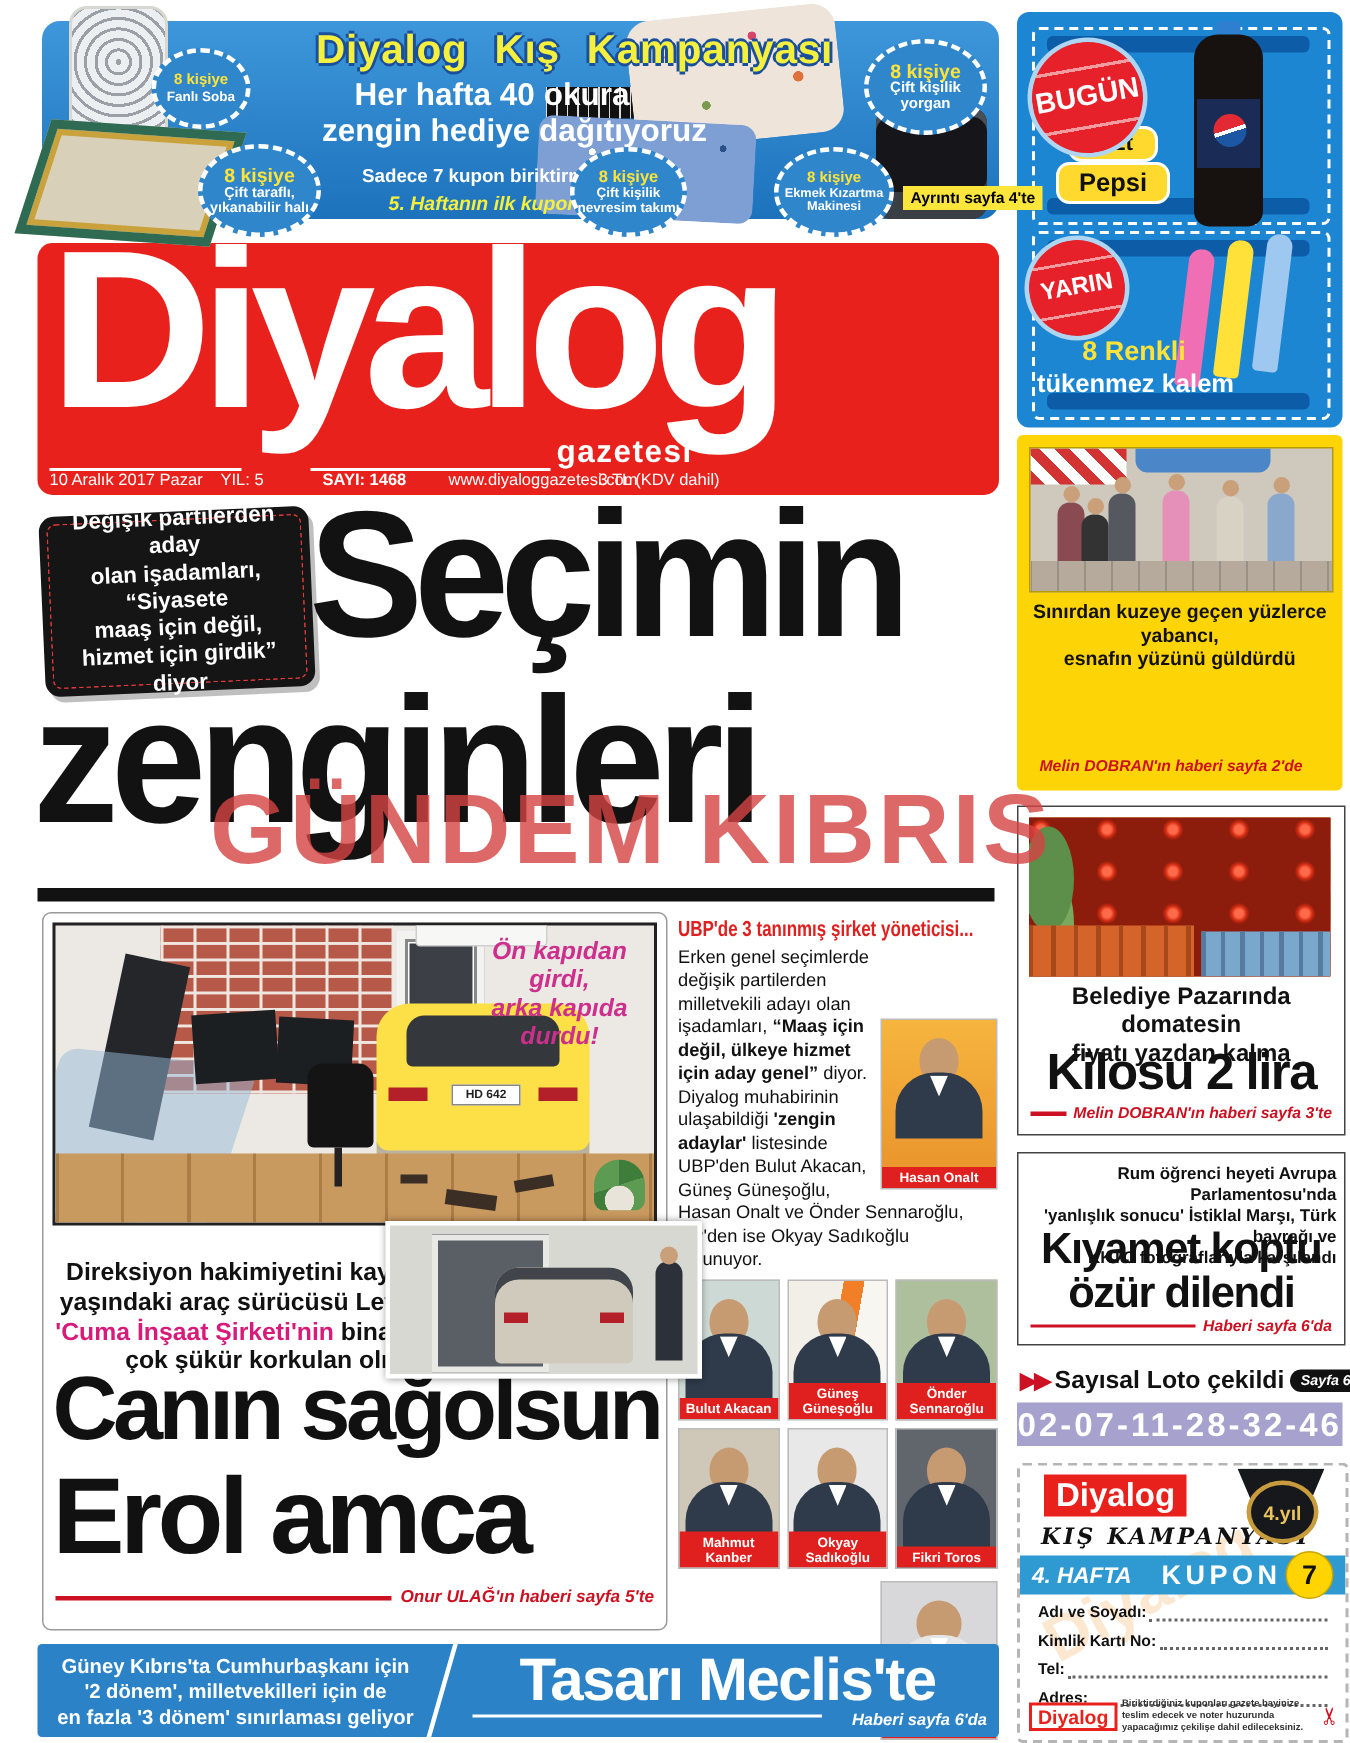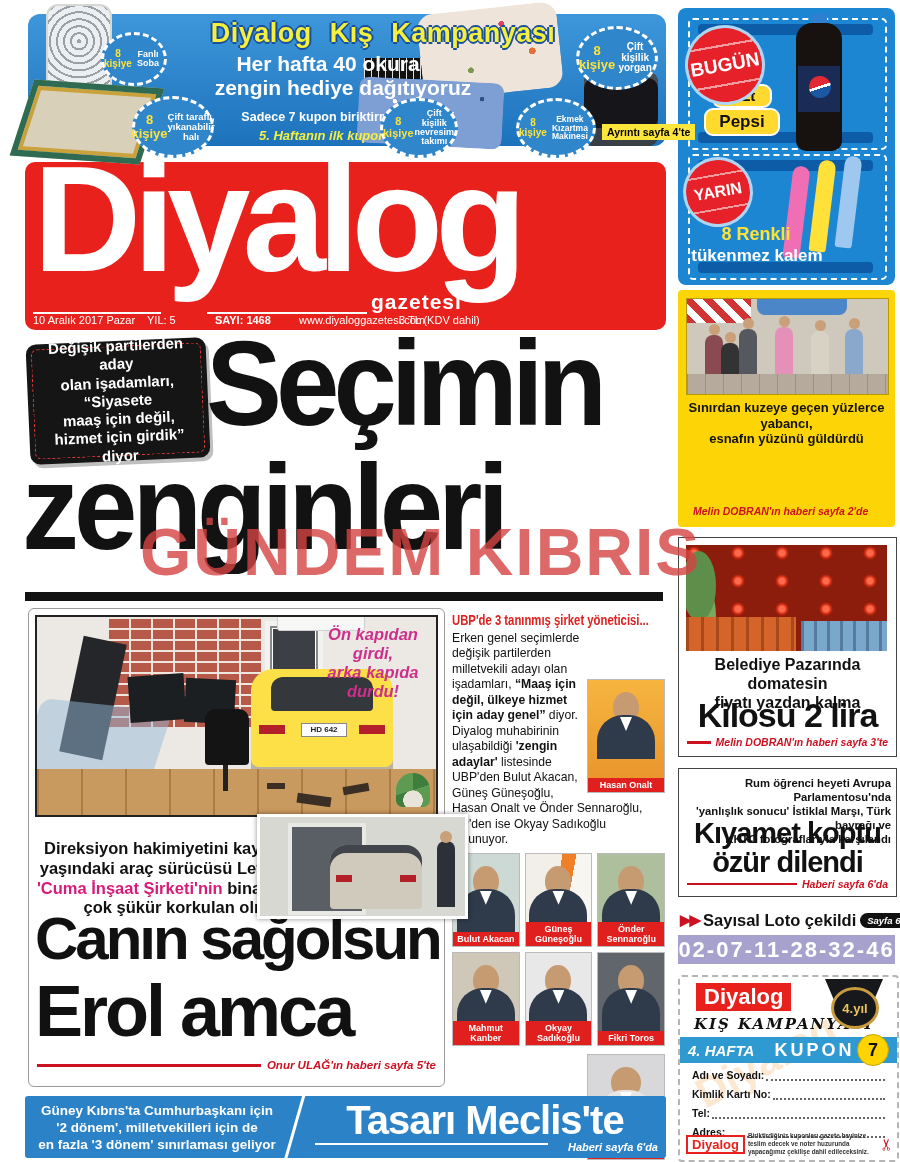--- a/index.html
+++ b/index.html
@@ -14,21 +14,21 @@
     text-shadow:-2px 0 #1a4f9c,2px 0 #1a4f9c,0 -2px #1a4f9c,0 2px #1a4f9c;}
   .tb-sub1{position:absolute;left:180px;top:38px;width:240px;text-align:center;
     font-size:21px;font-weight:bold;color:#fff;}
   .tb-sub2{position:absolute;left:150px;top:62px;width:330px;text-align:center;
     font-size:21px;font-weight:bold;color:#fff;}
   .tb-note1{position:absolute;left:190px;top:96px;width:260px;text-align:center;
     font-size:12.5px;color:#fff;font-weight:bold;}
   .tb-note2{position:absolute;left:190px;top:114px;width:260px;text-align:center;
     font-size:13px;color:#f5ef3d;font-weight:bold;font-style:italic;}
   .badge{position:absolute;border-radius:50%;background:#2f86cb;border:3px dashed #fff;
-    display:flex;flex-direction:row;align-items:center;justify-content:center;
+    display:flex;flex-direction:column;align-items:center;justify-content:center;
     text-align:center;color:#fff;line-height:1.05;z-index:3;}
   .badge .b-top{color:#fde23a;font-weight:bold;}
   .badge .b-label{font-weight:bold;}
   .bdg1{left:73px;top:18px;width:60px;height:48px;font-size:9px;}
   .bdg1 .b-top{font-size:10px;}
   .bdg2{left:104px;top:82px;width:76px;height:56px;font-size:9.5px;}
   .bdg2 .b-top{font-size:13px;}
   .bdg3{left:352px;top:84px;width:72px;height:54px;font-size:9px;}
   .bdg3 .b-top{font-size:11px;}
   .bdg4{left:548px;top:12px;width:76px;height:58px;font-size:10px;}

